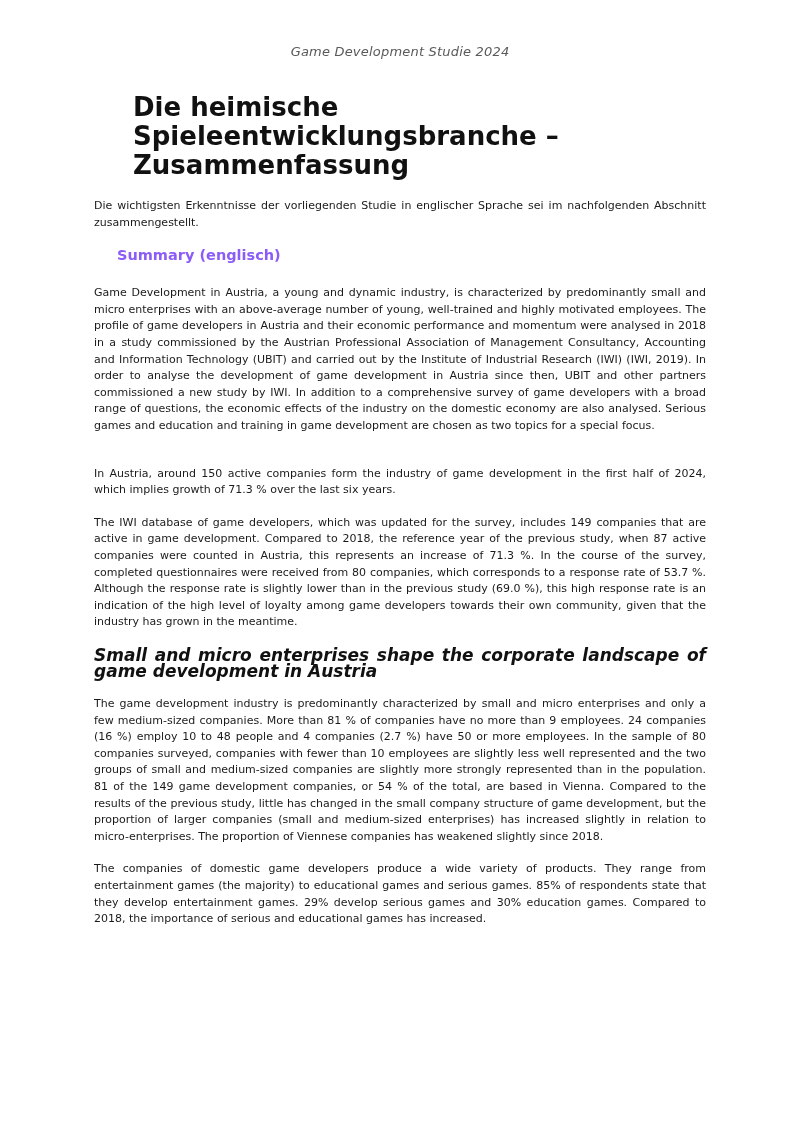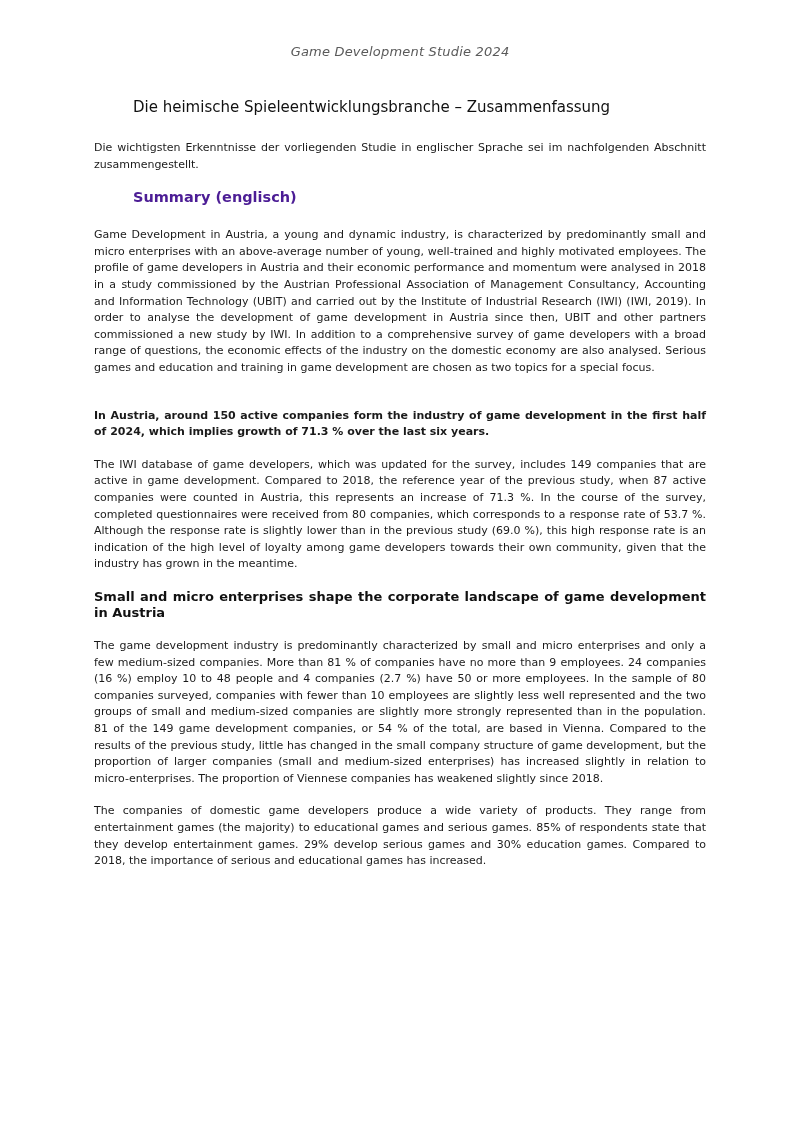--- a/index.html
+++ b/index.html
@@ -31,54 +31,55 @@
 
   .content {
     position: absolute;
     top: 93px;
     left: 94px;
     width: 612px;
     color: #1a1a1a;
   }
 
   .title {
-    font-size: 15px;
-    font-weight: normal;
+    font-size: 26px;
+    font-weight: bold;
     line-height: 29px;
     margin: 0 0 18px 39px;
     color: #111111;
   }
 
   .para {
     font-size: 11px;
     line-height: 16.6px;
     text-align: justify;
     margin: 0 0 16px 0;
     color: #1a1a1a;
   }
 
   .para.bold {
-    font-weight: bold;
+    font-weight: normal;
     margin-top: 31px;
   }
 
   .summary-heading {
     font-size: 14.5px;
     font-weight: bold;
-    margin: 0 0 22px 39px;
-    color: #4c1d95;
+    margin: 0 0 22px 23px;
+    color: #8b5cf6;
   }
 
   .section-heading {
-    font-size: 13px;
+    font-size: 17px;
     line-height: 16.6px;
     font-weight: bold;
     text-align: justify;
     margin: 8px 0 16px 0;
     color: #111111;
+    font-style: italic;
   }
 
   .page-number {
     position: absolute;
     top: 1065px;
     left: 0;
     width: 100%;
     text-align: center;
     font-size: 13px;
     color: #7d7d7d;

